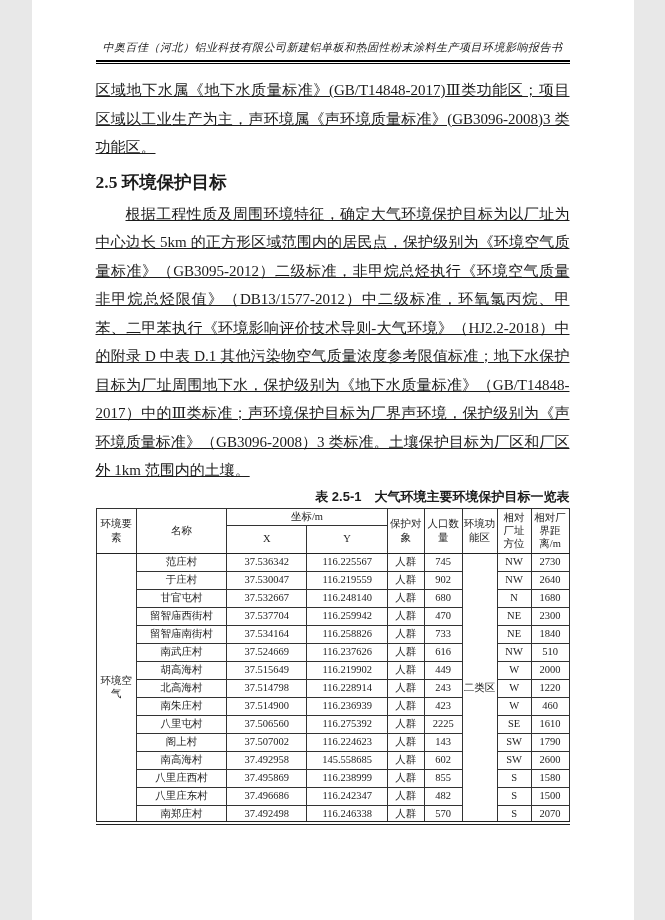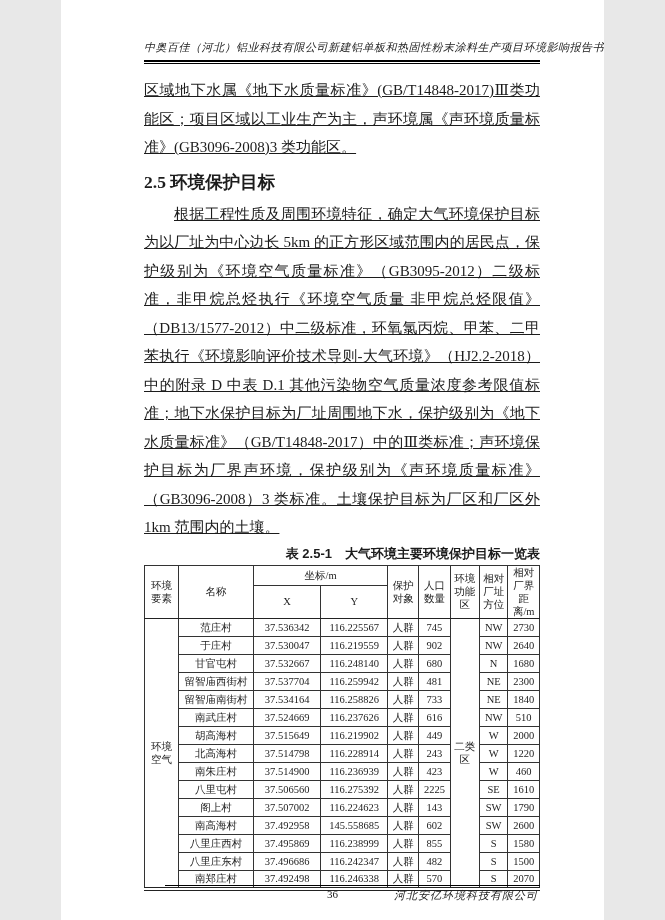--- a/index.html
+++ b/index.html
@@ -1,25 +1,25 @@
 <!DOCTYPE html>
 <html><head>
 <meta charset="utf-8">
 <style>
   * { margin: 0; padding: 0; box-sizing: border-box; }
   html, body { background: #e8e8e8; }
   body { font-family: "Liberation Serif", "DejaVu Serif", serif; }
   .page {
     position: relative;
-    width: 543px;
+    width: 602px;
     height: 920px;
     margin: 0 auto;
     background: #ffffff;
     color: #1c1c1c;
-    padding: 40px 64px 0 83px;
+    padding: 40px 64px 0 64px;
     overflow: hidden;
   }
   
   .page-header-text {
     text-align: center;
     font-style: italic;
     font-size: 11px;
     letter-spacing: 0.5px;
     white-space: nowrap;
     padding-bottom: 5px;
@@ -165,21 +165,21 @@
             <td>人群</td>
             <td>680</td>
             <td>N</td>
             <td>1680</td>
           </tr>
           <tr>
             <td>留智庙西街村</td>
             <td>37.537704</td>
             <td>116.259942</td>
             <td>人群</td>
-            <td>481</td>
+            <td>470</td>
             <td>NE</td>
             <td>2300</td>
           </tr>
           <tr>
             <td>留智庙南街村</td>
             <td>37.534164</td>
             <td>116.258826</td>
             <td>人群</td>
             <td>733</td>
             <td>NE</td>
@@ -272,21 +272,14 @@
             <td>116.246338</td>
             <td>人群</td>
             <td>570</td>
             <td>S</td>
             <td>2070</td>
           </tr>
         </tbody>
     </table>
   </div>
 
-  <div class="page-footer">
-    <div class="footer-rule"></div>
-    <div class="footer-line">
-      <span class="page-num">36</span>
-      <span class="company">河北安亿环境科技有限公司</span>
-    </div>
-  </div>
 
 </div>
 
 </body></html>

